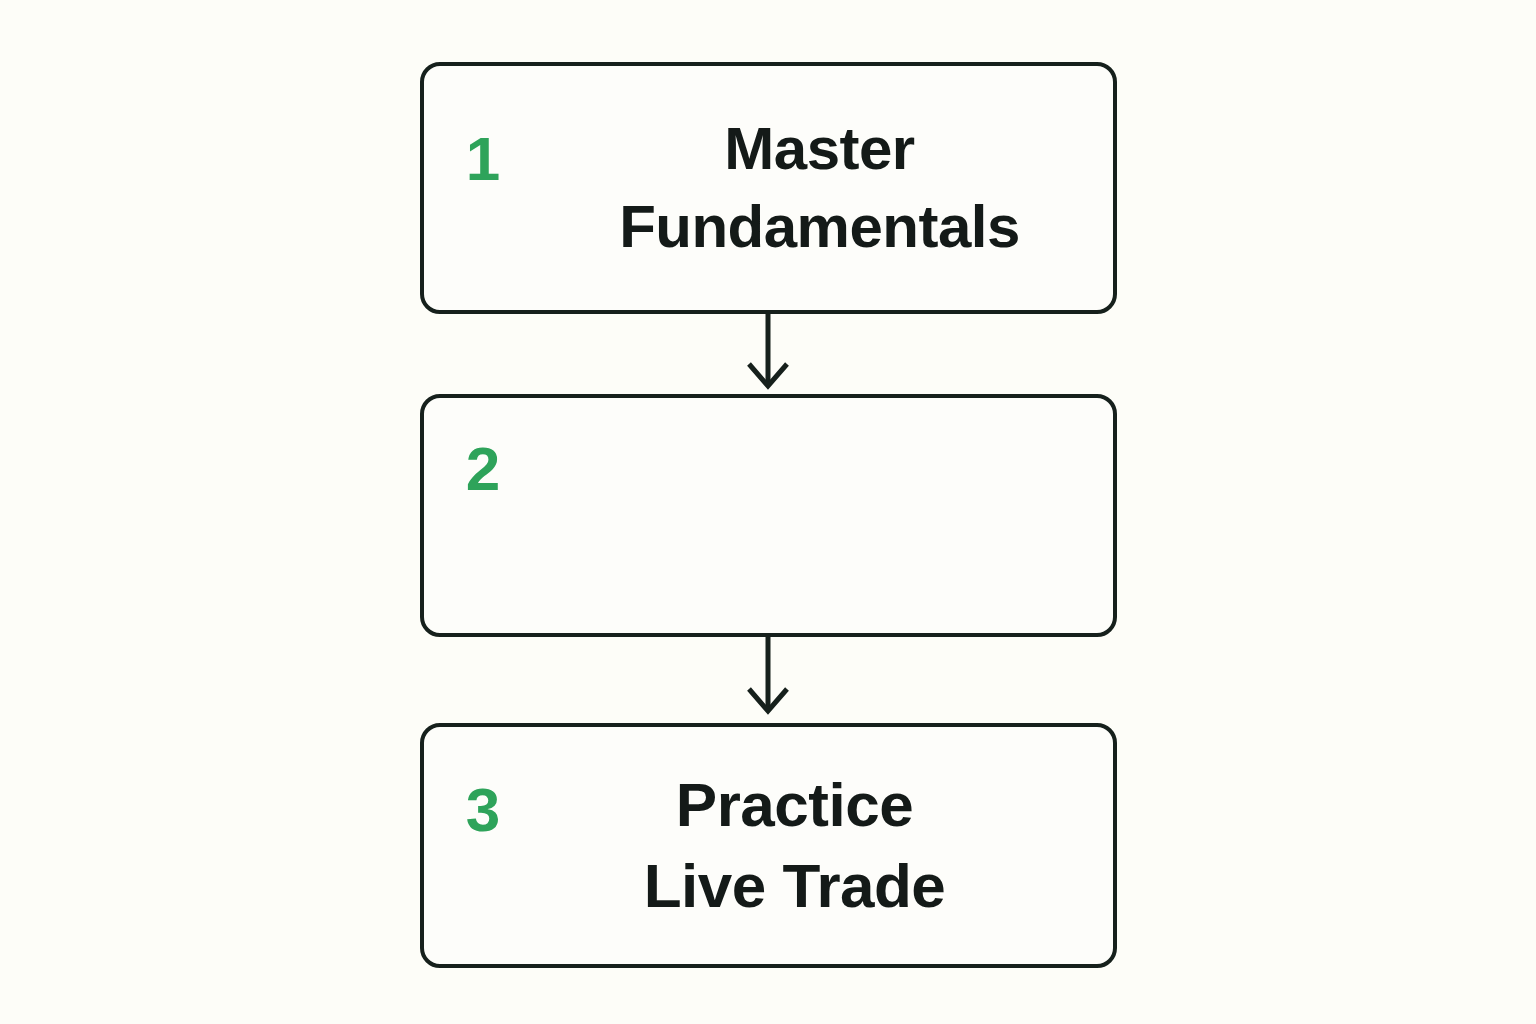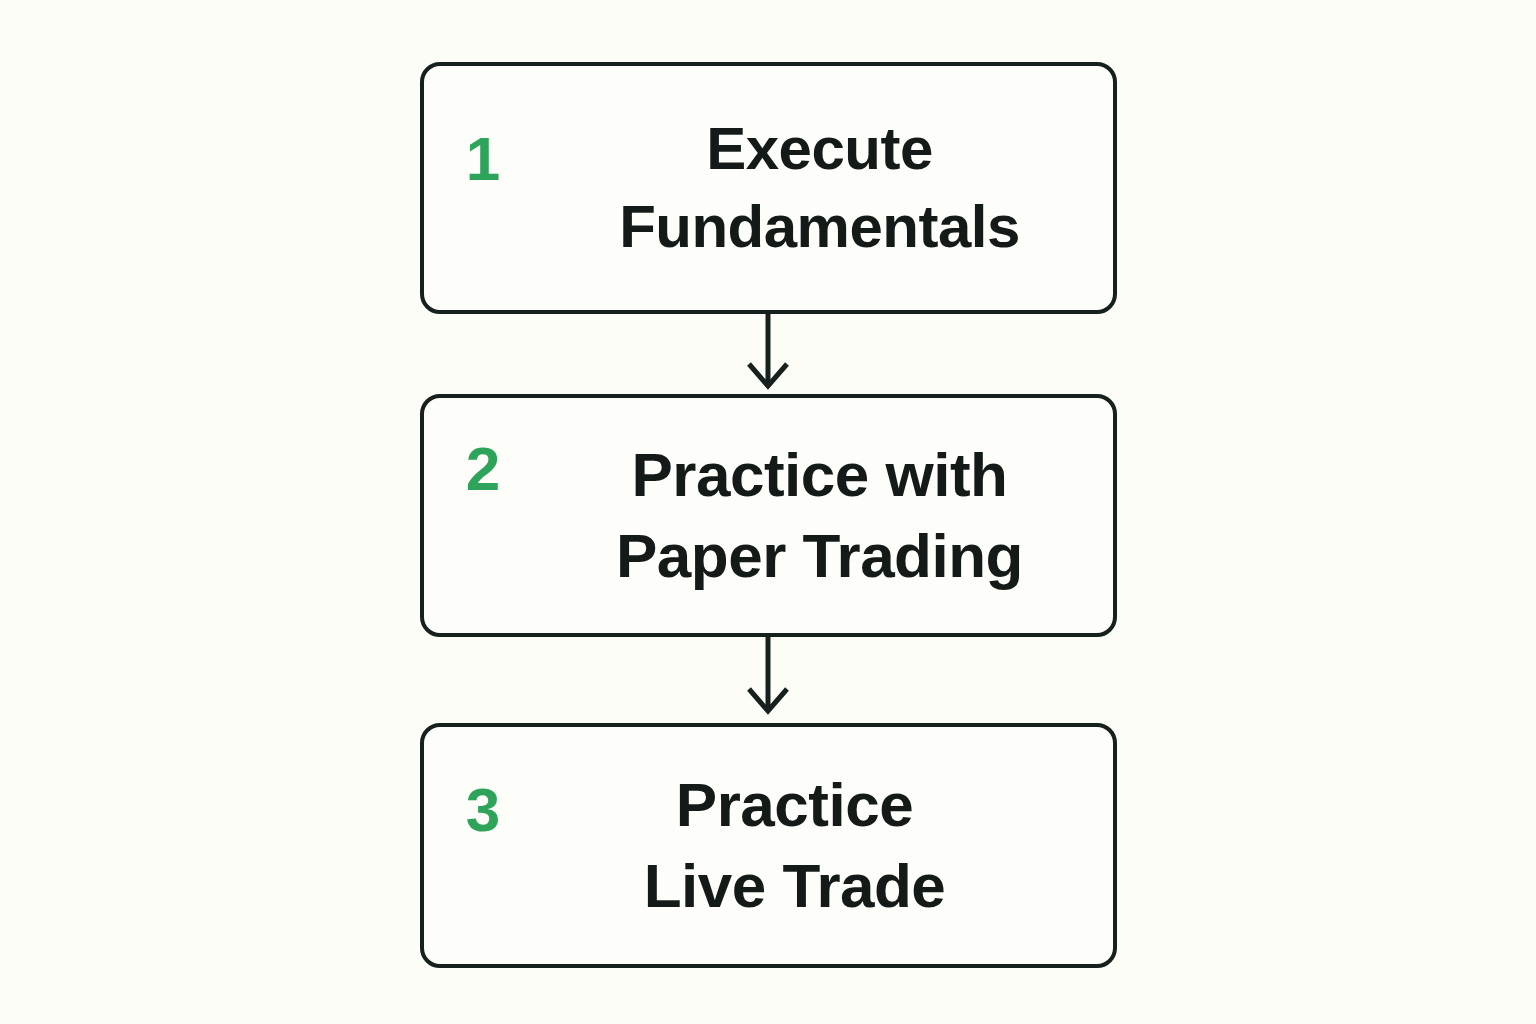--- a/index.html
+++ b/index.html
@@ -81,37 +81,35 @@
   .connector-2 { top: 635px; height: 90px; }
   .connector svg { display: block; }
 </style>
 </head>
 <body>
 
 <div id="flow-canvas">
 
   <div class="step-box step-1">
     <div class="step-number">1</div>
-    <div class="step-label">Execute
+    <div class="step-label">Master
 Fundamentals</div>
   </div>
 
   <div class="connector connector-1">
     <svg width="100" height="84" viewBox="0 0 100 84" aria-hidden="true">
       <g fill="none" stroke="#16201c" stroke-width="5">
         <line x1="50" y1="0" x2="50" y2="74"></line>
         <polyline points="31,52 50,74 69,52"></polyline>
       </g>
     </svg>
   </div>
 
   <div class="step-box step-2">
     <div class="step-number">2</div>
-    <div class="step-label">Practice with
-Paper Trading</div>
   </div>
 
   <div class="connector connector-2">
     <svg width="100" height="90" viewBox="0 0 100 90" aria-hidden="true">
       <g fill="none" stroke="#16201c" stroke-width="5">
         <line x1="50" y1="0" x2="50" y2="76"></line>
         <polyline points="31,54 50,76 69,54"></polyline>
       </g>
     </svg>
   </div>

